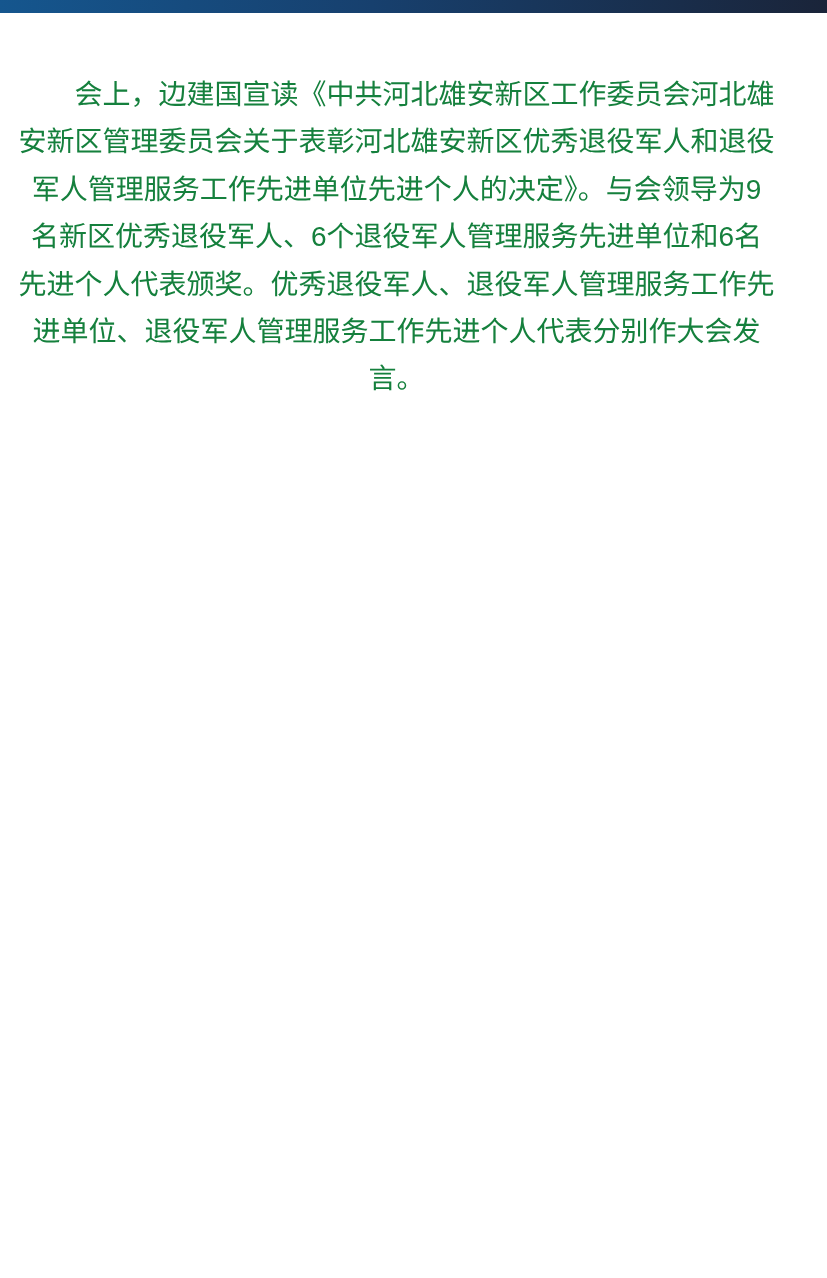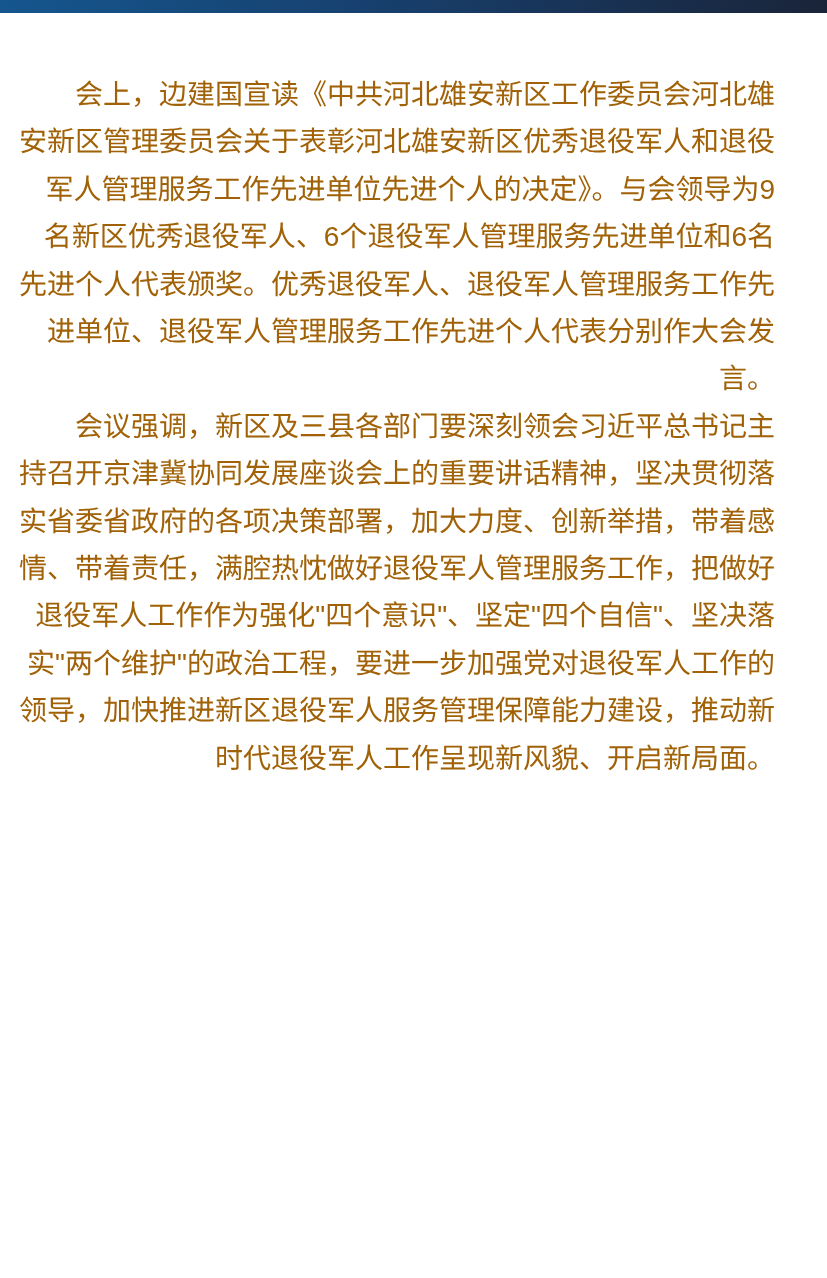--- a/index.html
+++ b/index.html
@@ -16,32 +16,31 @@
     .top-bar {
       width: 100%;
       height: 13px;
       background: linear-gradient(90deg, #15568e 0%, #17406e 45%, #1a2439 100%);
     }
     .article {
       box-sizing: border-box;
       padding: 58px 52px 0 18px;
       font-size: 28px;
       line-height: 47.4px;
-      color: #a16207;
+      color: #15803d;
       font-weight: 400;
-      text-align: right;
+      text-align: center;
       letter-spacing: 0;
     }
     .article p {
       margin: 0;
       text-indent: 2em;
       word-break: break-all;
     }
   </style>
 </head>
 <body>
 
 <div class="top-bar"></div>
 
 <main class="article">
   <p>会上，边建国宣读《中共河北雄安新区工作委员会河北雄安新区管理委员会关于表彰河北雄安新区优秀退役军人和退役军人管理服务工作先进单位先进个人的决定》。与会领导为9名新区优秀退役军人、6个退役军人管理服务先进单位和6名先进个人代表颁奖。优秀退役军人、退役军人管理服务工作先进单位、退役军人管理服务工作先进个人代表分别作大会发言。</p>
-  <p>会议强调，新区及三县各部门要深刻领会习近平总书记主持召开京津冀协同发展座谈会上的重要讲话精神，坚决贯彻落实省委省政府的各项决策部署，加大力度、创新举措，带着感情、带着责任，满腔热忱做好退役军人管理服务工作，把做好退役军人工作作为强化"四个意识"、坚定"四个自信"、坚决落实"两个维护"的政治工程，要进一步加强党对退役军人工作的领导，加快推进新区退役军人服务管理保障能力建设，推动新时代退役军人工作呈现新风貌、开启新局面。</p>
 </main>
 
 </body></html>

